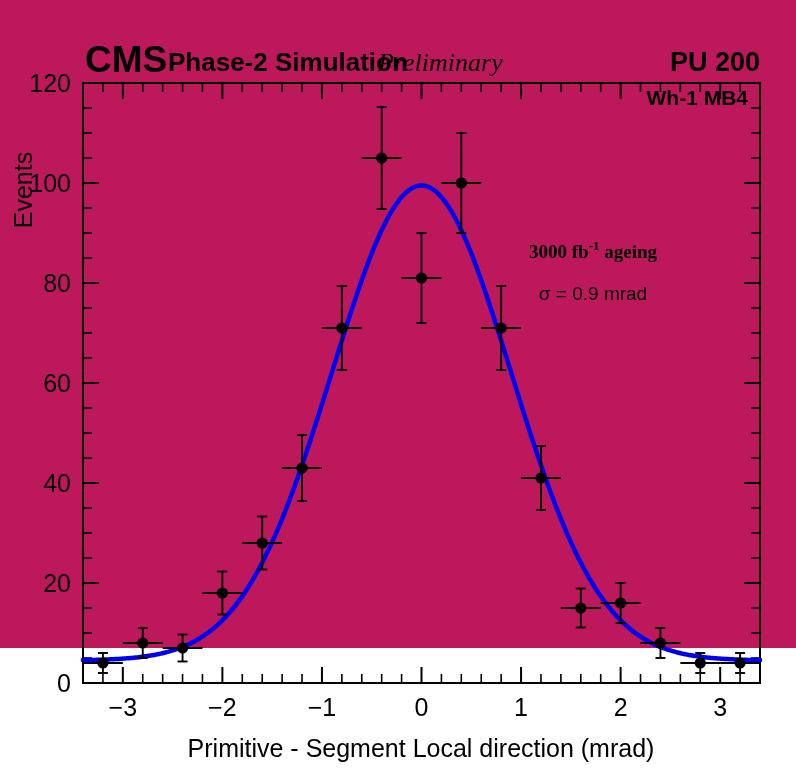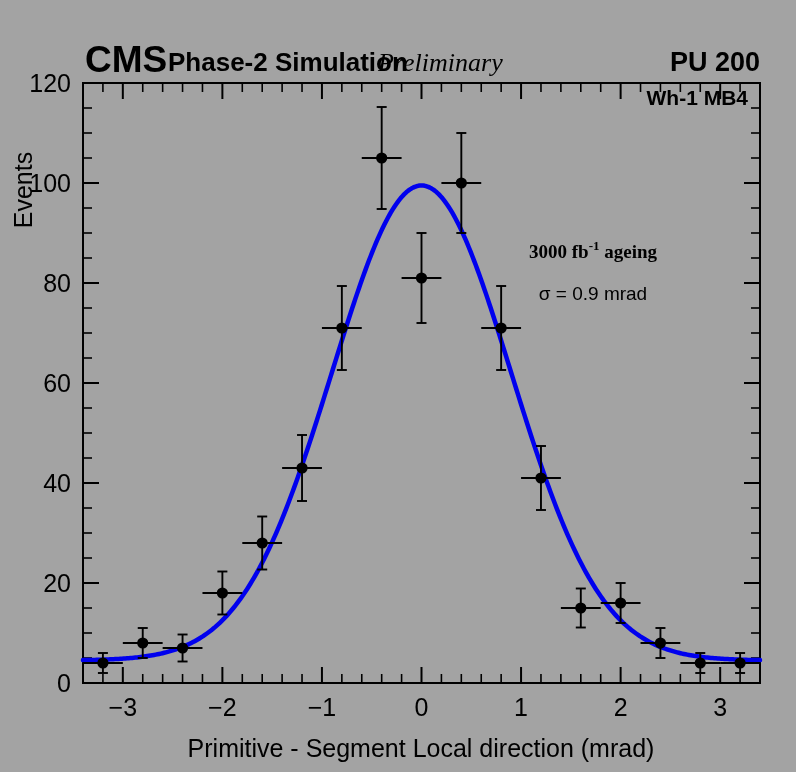--- a/index.html
+++ b/index.html
@@ -1,17 +1,17 @@
 <!DOCTYPE html>
 <html><head>
 <meta charset="utf-8">
 <style>
   html,body{margin:0;padding:0;background:#ffffff;}
   body{width:796px;height:772px;font-family:"Liberation Sans",sans-serif;overflow:hidden;}
-  #root{position:relative;width:796px;height:772px;background:#a3a3a3;}
+  #root{position:relative;width:796px;height:648px;background:#be185d;}
   svg{display:block;}
   .cms-main{font-family:"Liberation Sans",sans-serif;font-weight:bold;font-size:37px;fill:#000;}
   .cms-sub{font-family:"Liberation Sans",sans-serif;font-weight:bold;font-size:26px;fill:#000;}
   .cms-prelim{font-family:"Liberation Serif",serif;font-style:italic;font-size:26px;fill:#000;}
   .cms-pu{font-family:"Liberation Sans",sans-serif;font-weight:bold;font-size:27px;fill:#000;}
   .panel-label{font-family:"Liberation Sans",sans-serif;font-weight:bold;font-size:21px;fill:#000;}
   .ann-serif{font-family:"Liberation Serif",serif;font-weight:bold;font-size:19px;fill:#000;}
   .ann-sans{font-family:"Liberation Sans",sans-serif;font-size:19px;fill:#000;}
   .tick-lbl{font-family:"Liberation Sans",sans-serif;font-size:25px;fill:#000;}
   .axis-title{font-family:"Liberation Sans",sans-serif;font-size:25px;fill:#000;}

